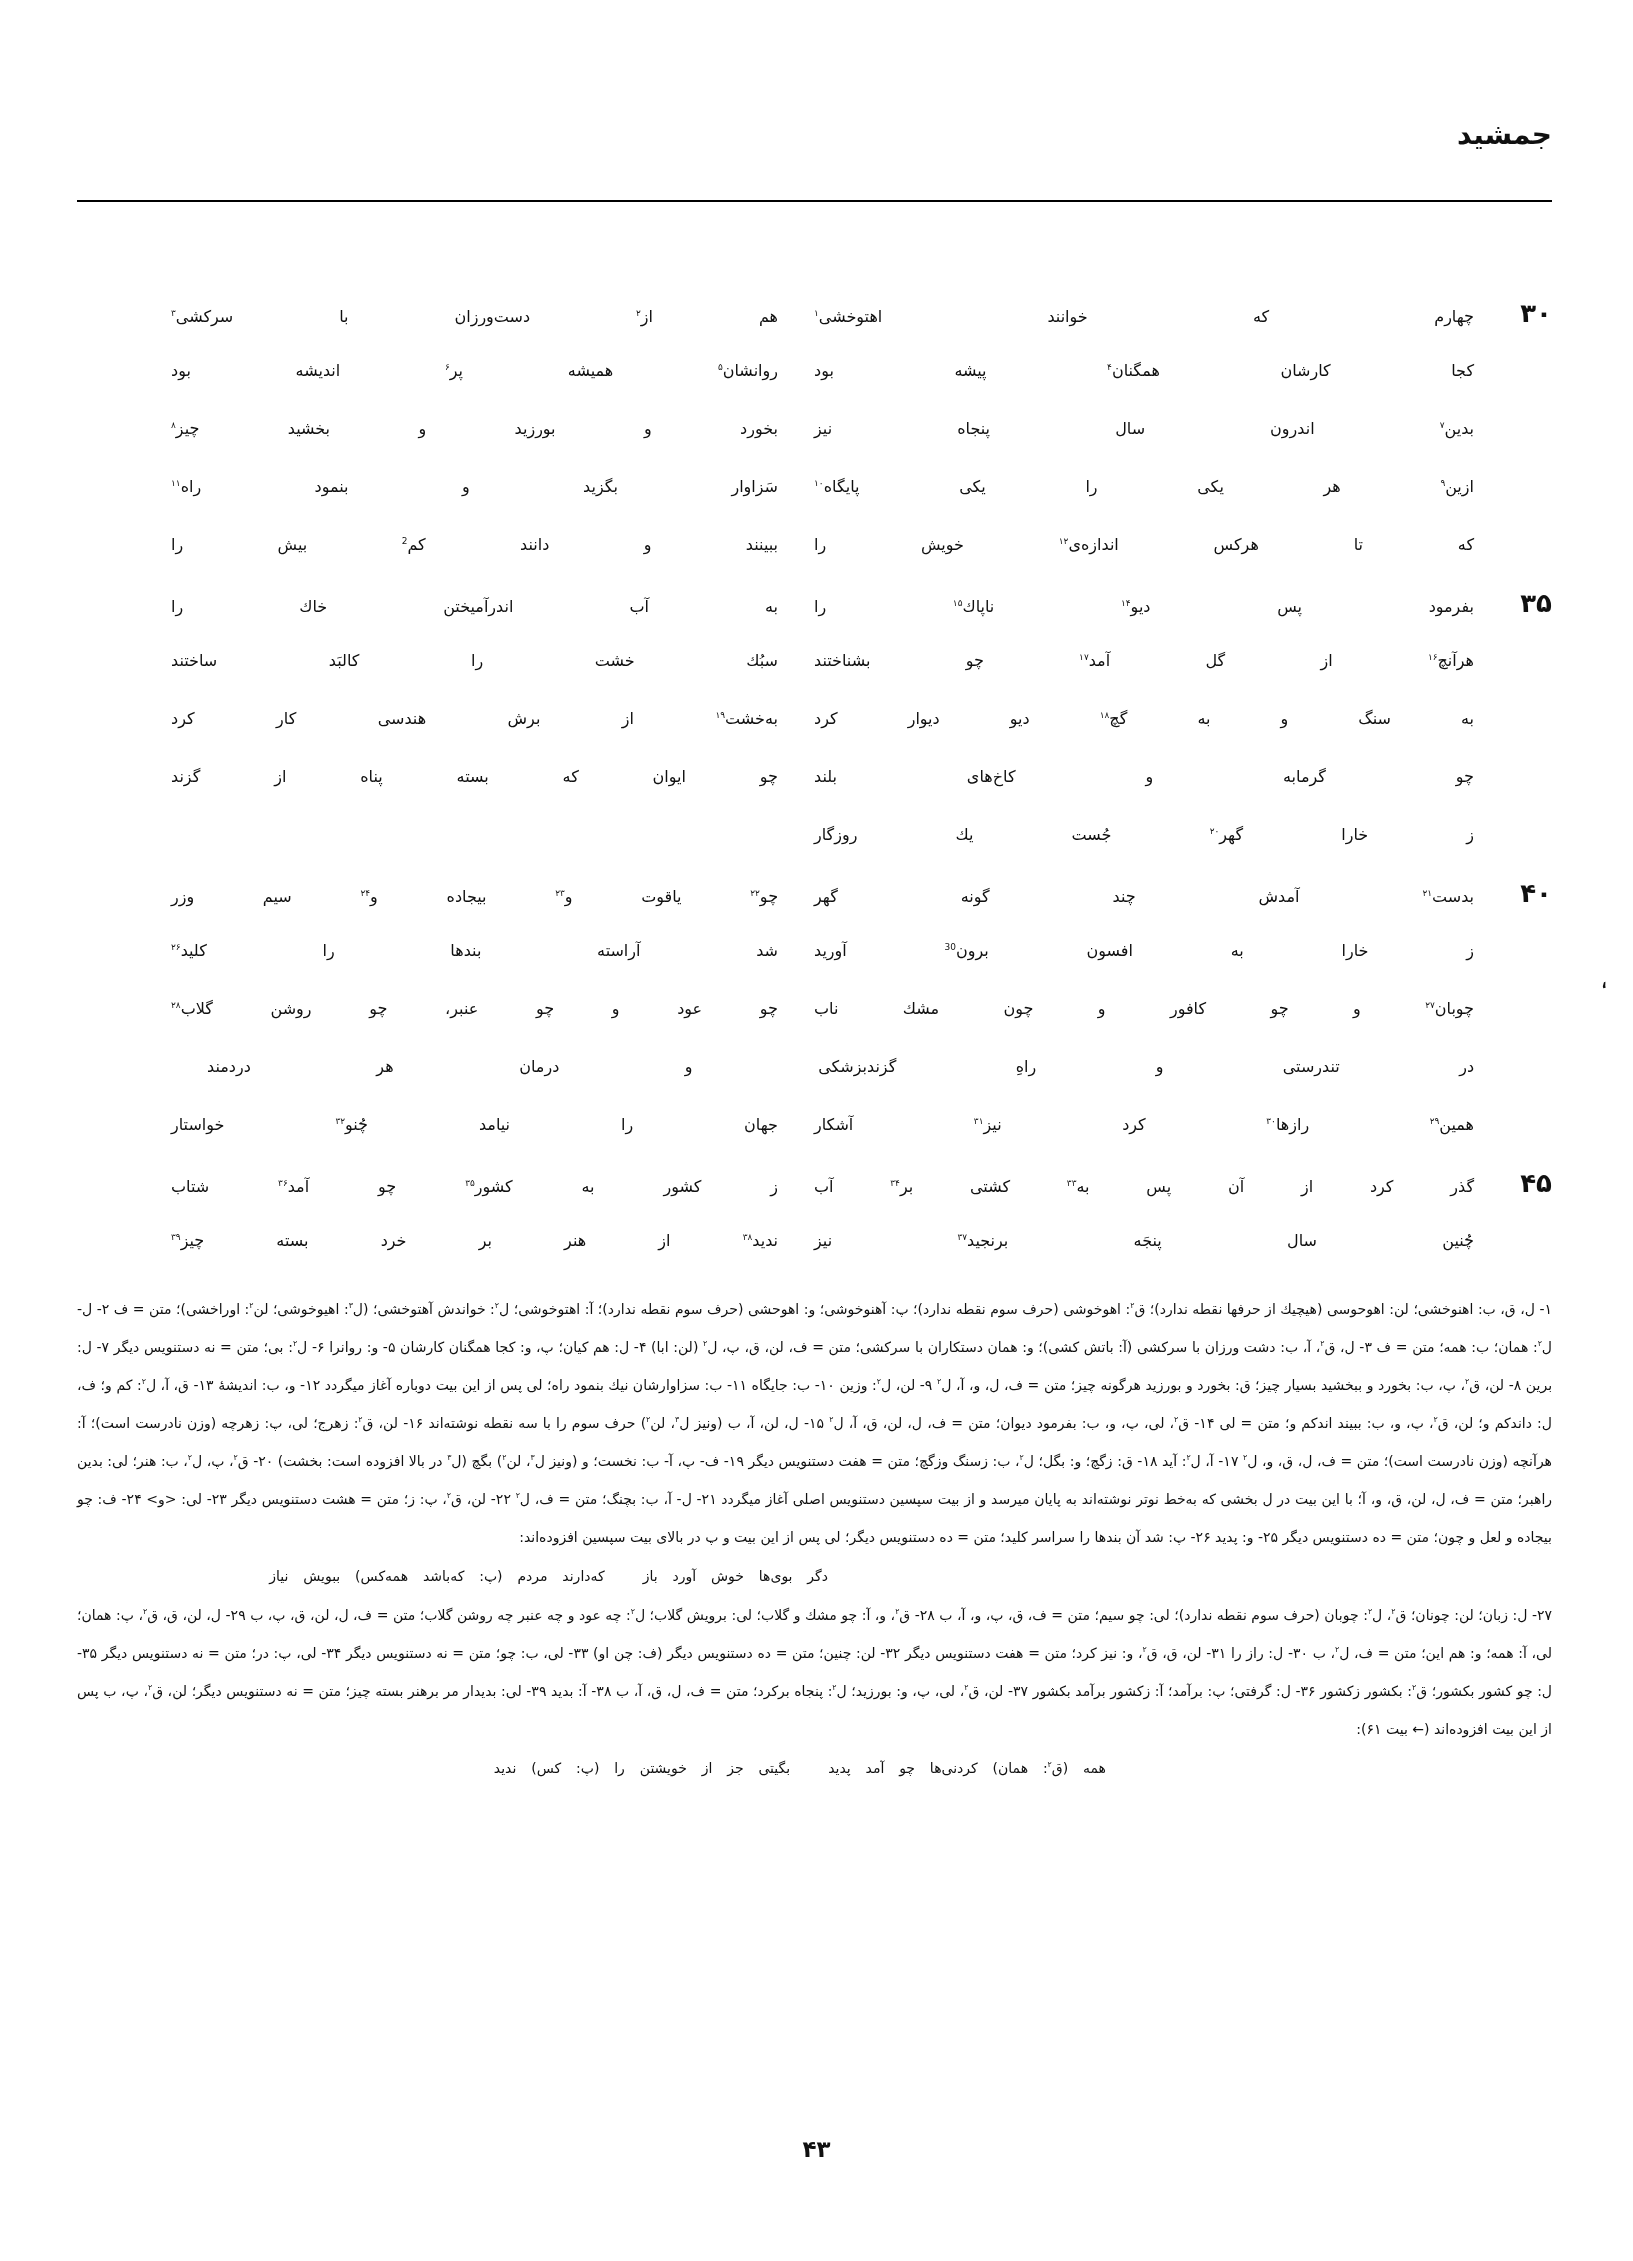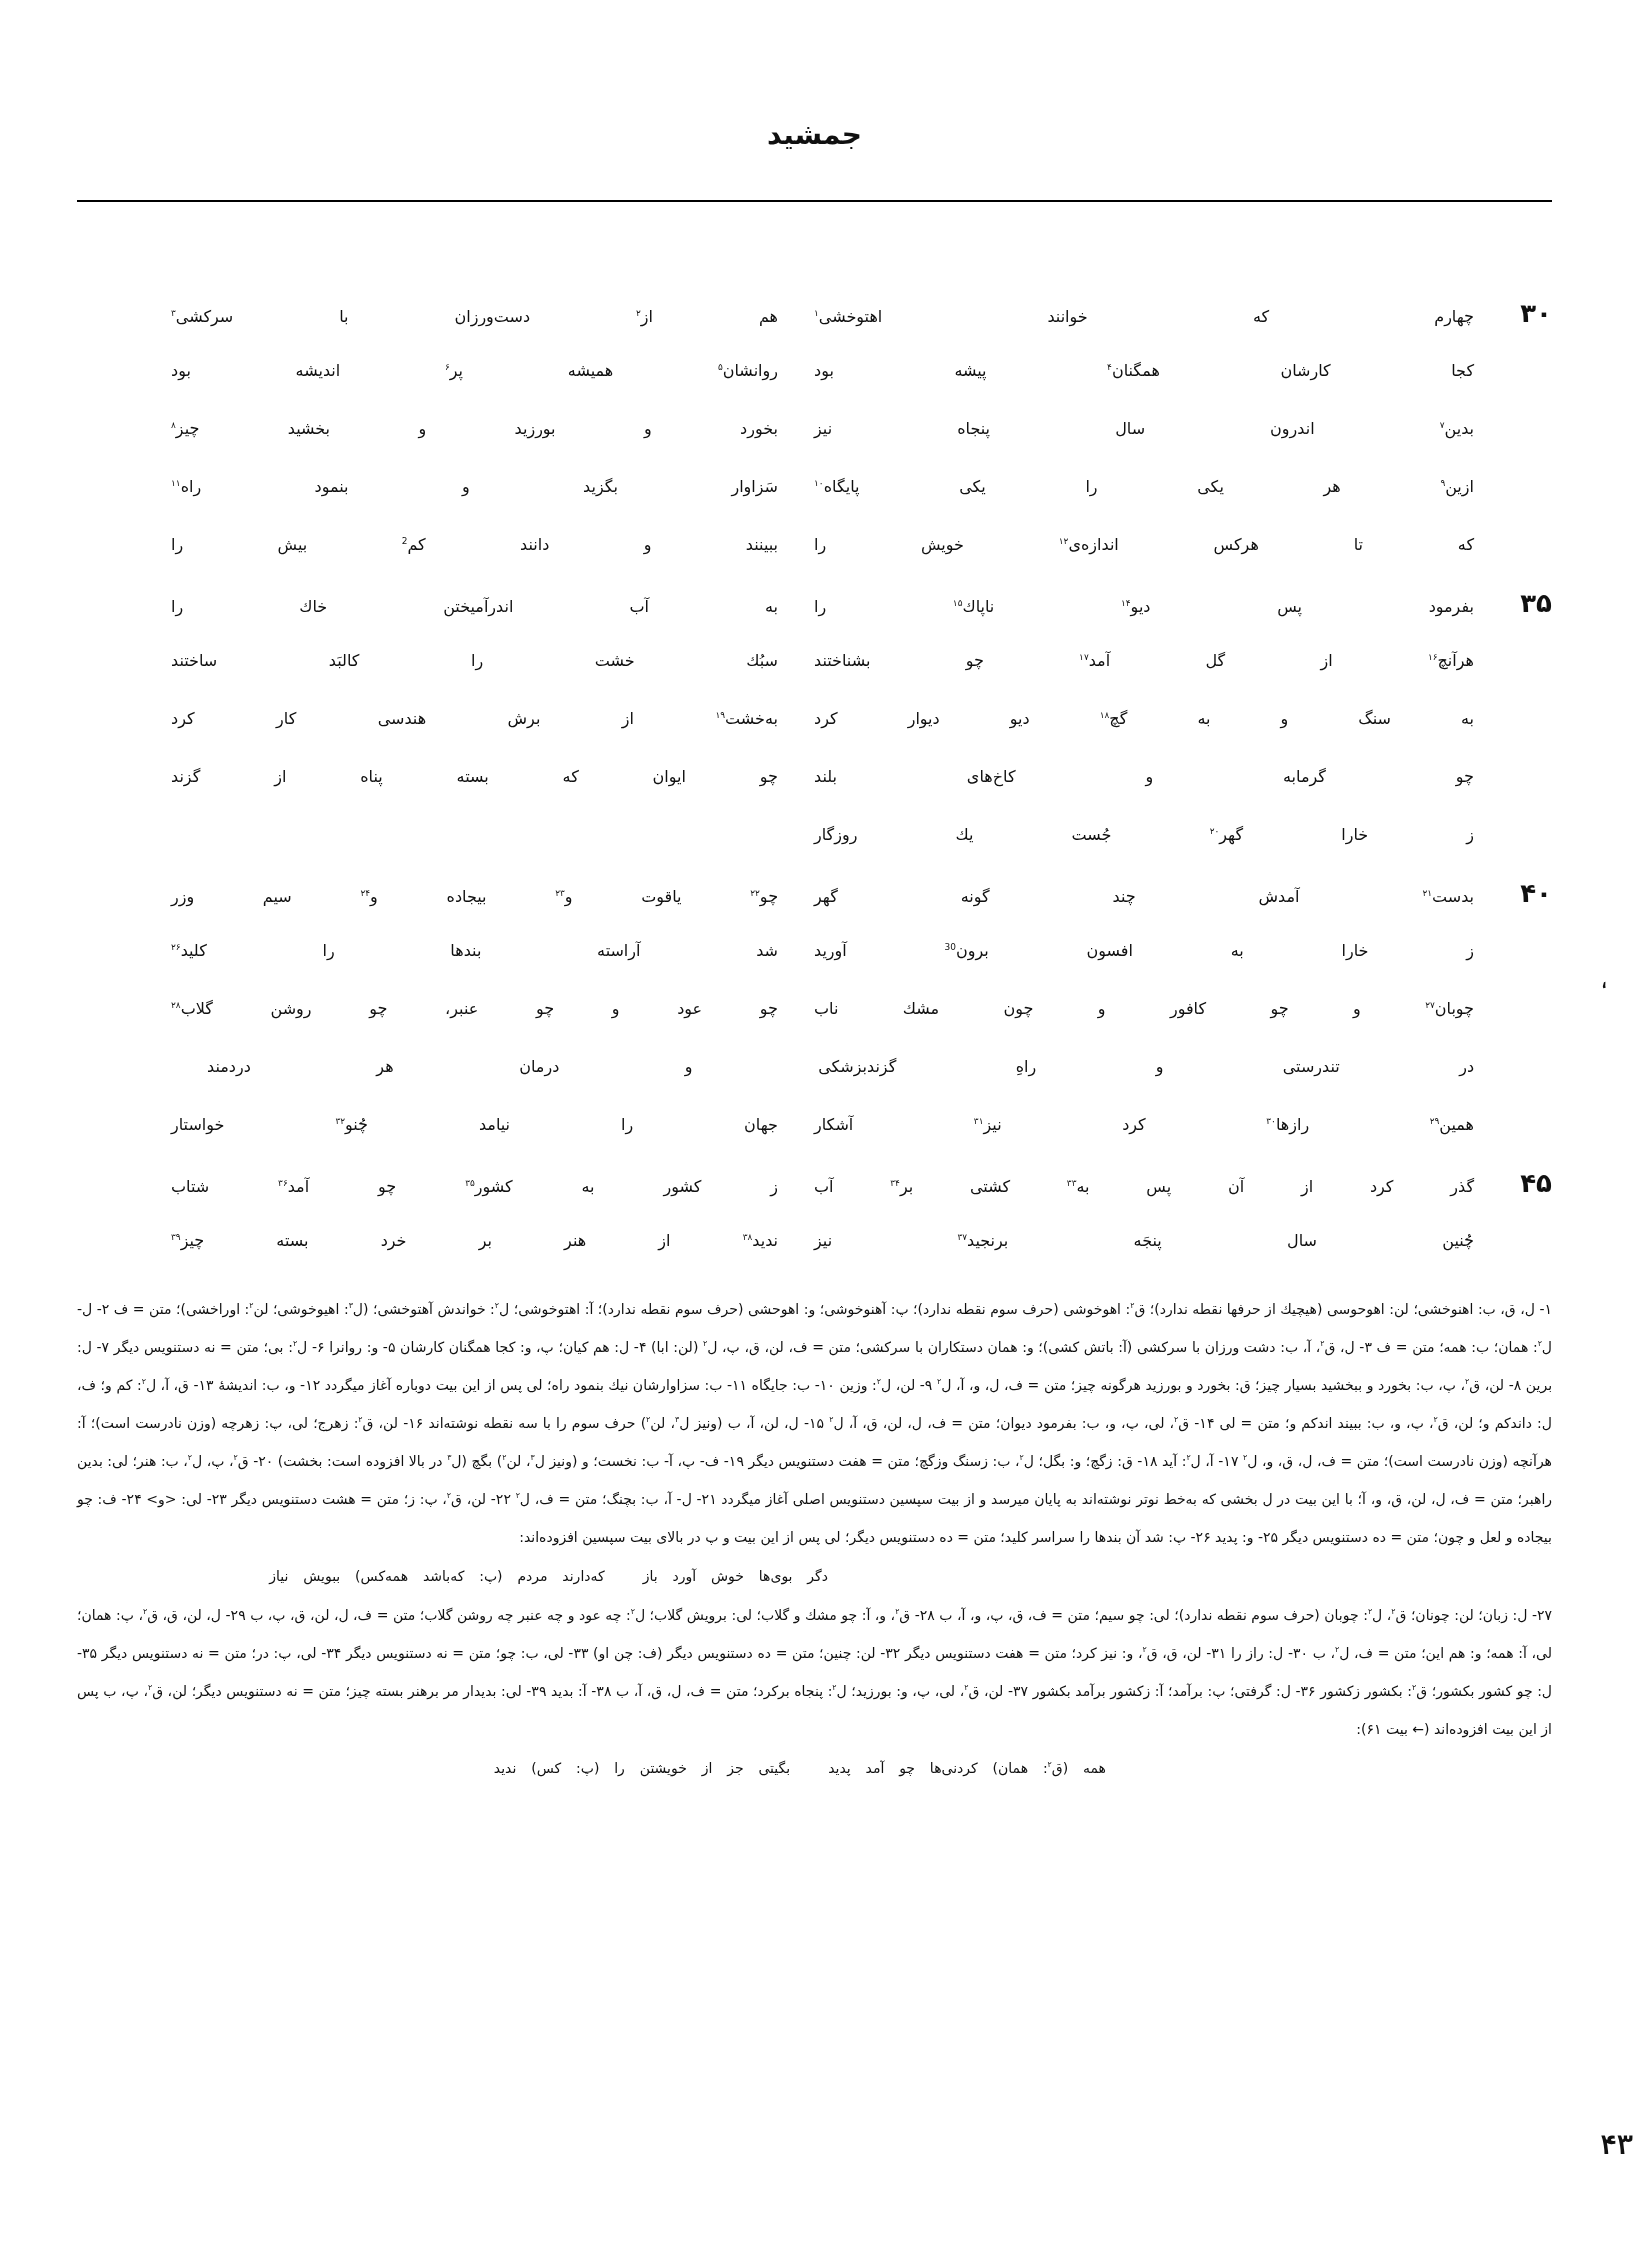--- a/index.html
+++ b/index.html
@@ -4,38 +4,38 @@
 <style>
   html,body{margin:0;padding:0;}
   body{
     width:1633px;height:2261px;
     background:#ffffff;color:#101010;
     font-family:"DejaVu Sans",sans-serif;
     direction:rtl;position:relative;overflow:hidden;
   }
   .content{padding:0 81px 0 77px;}
   .running-head{
-    margin:115px 0 0 0;text-align:center;direction:rtl;
+    margin:115px 0 0 0;text-align:right;direction:rtl;
     font-size:28px;font-weight:bold;line-height:39px;
   }
   .head-rule{border:none;border-top:2.1px solid #000;margin:46px 0 0 0;}
   .poem{margin-top:82px;}
   .vrow{display:flex;align-items:baseline;height:58px;line-height:58px;}
   .vnum{flex:0 0 78px;font-size:26px;font-weight:bold;letter-spacing:2.1px;}
   .hemi{font-size:16px;white-space:normal;text-align:justify;text-align-last:justify;text-justify:inter-word;}
   .hemi.r{flex:0 0 660px;margin-left:36px;}
   .hemi.l{flex:0 0 607px;}
   sup{font-size:0.56em;line-height:0;vertical-align:super;}
   .footnotes{margin-top:20px;font-size:14px;line-height:38px;}
   .fblock{margin:0;text-align:justify;text-justify:inter-word;}
   .fverse{display:flex;gap:38px;line-height:40px;white-space:nowrap;}
   .fverse span{word-spacing:10.4px;}
   .fverse.v1{margin-right:724px;}
   .fverse.v2{margin-right:446px;word-spacing:5.6px;}
-  .pagenum{position:absolute;left:0;right:0;bottom:99px;text-align:right;font-size:27px;font-weight:bold;letter-spacing:5.6px;font-family:Liberation Mono, monospace;}
+  .pagenum{position:absolute;left:0;right:0;bottom:99px;text-align:center;font-size:23px;font-weight:bold;letter-spacing:5.6px;}
   .stray{position:absolute;right:26.5px;top:966px;font-size:24px;transform:rotate(-12deg);}
 </style>
 </head>
 <body>
 
 <div class="content">
 
   <div class="running-head">جمشید</div>
   <hr class="head-rule">
 

